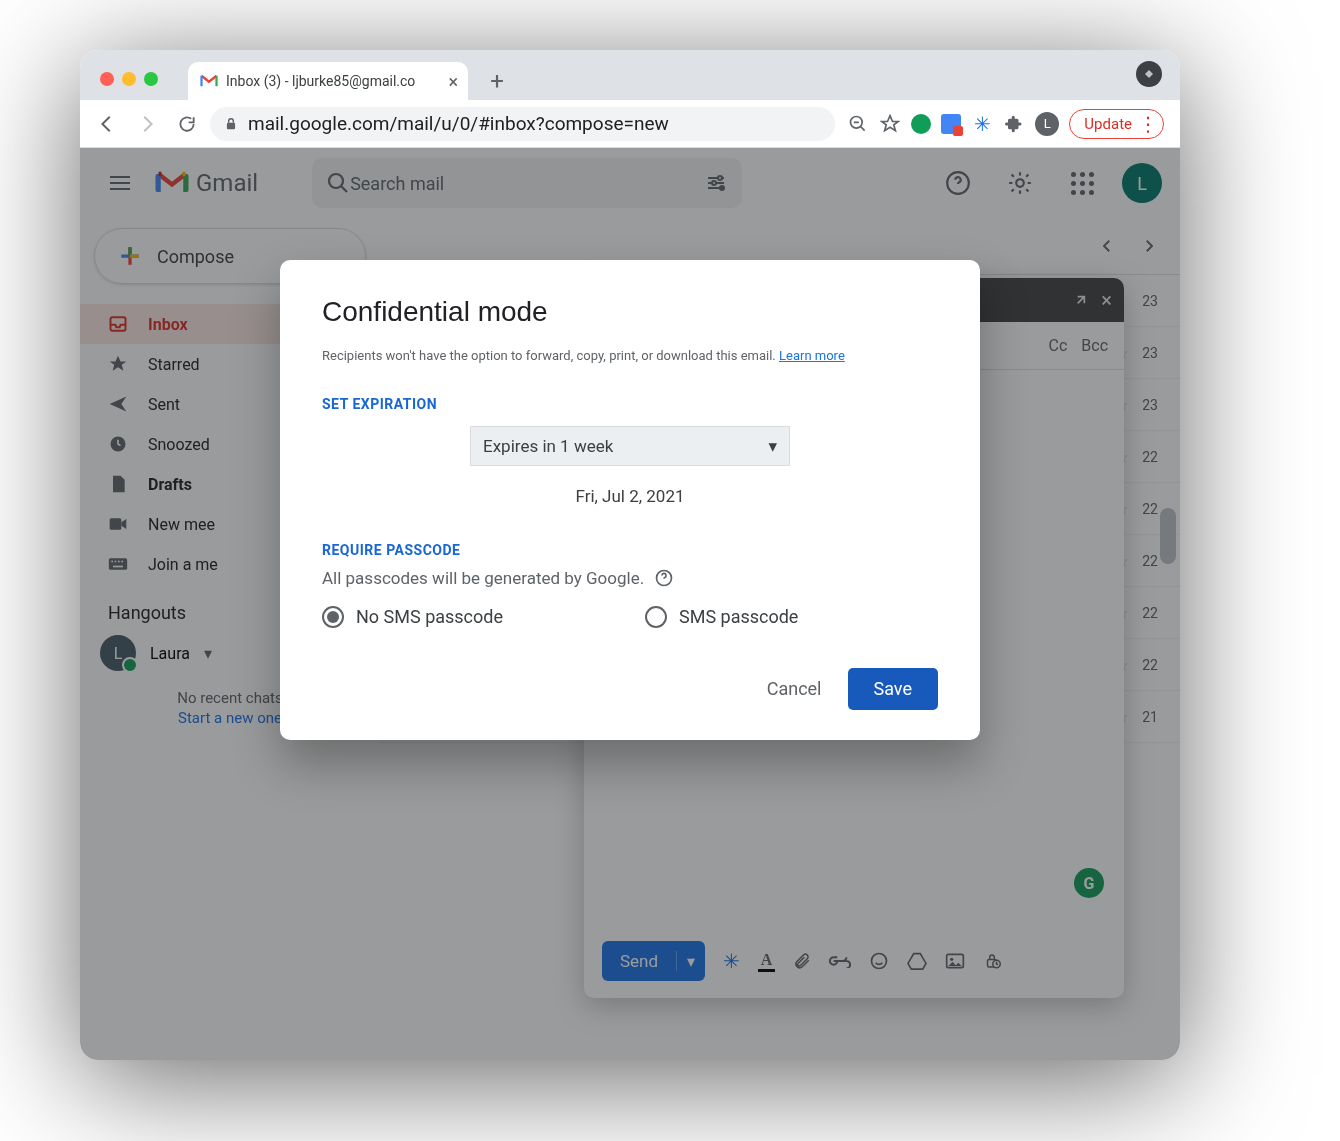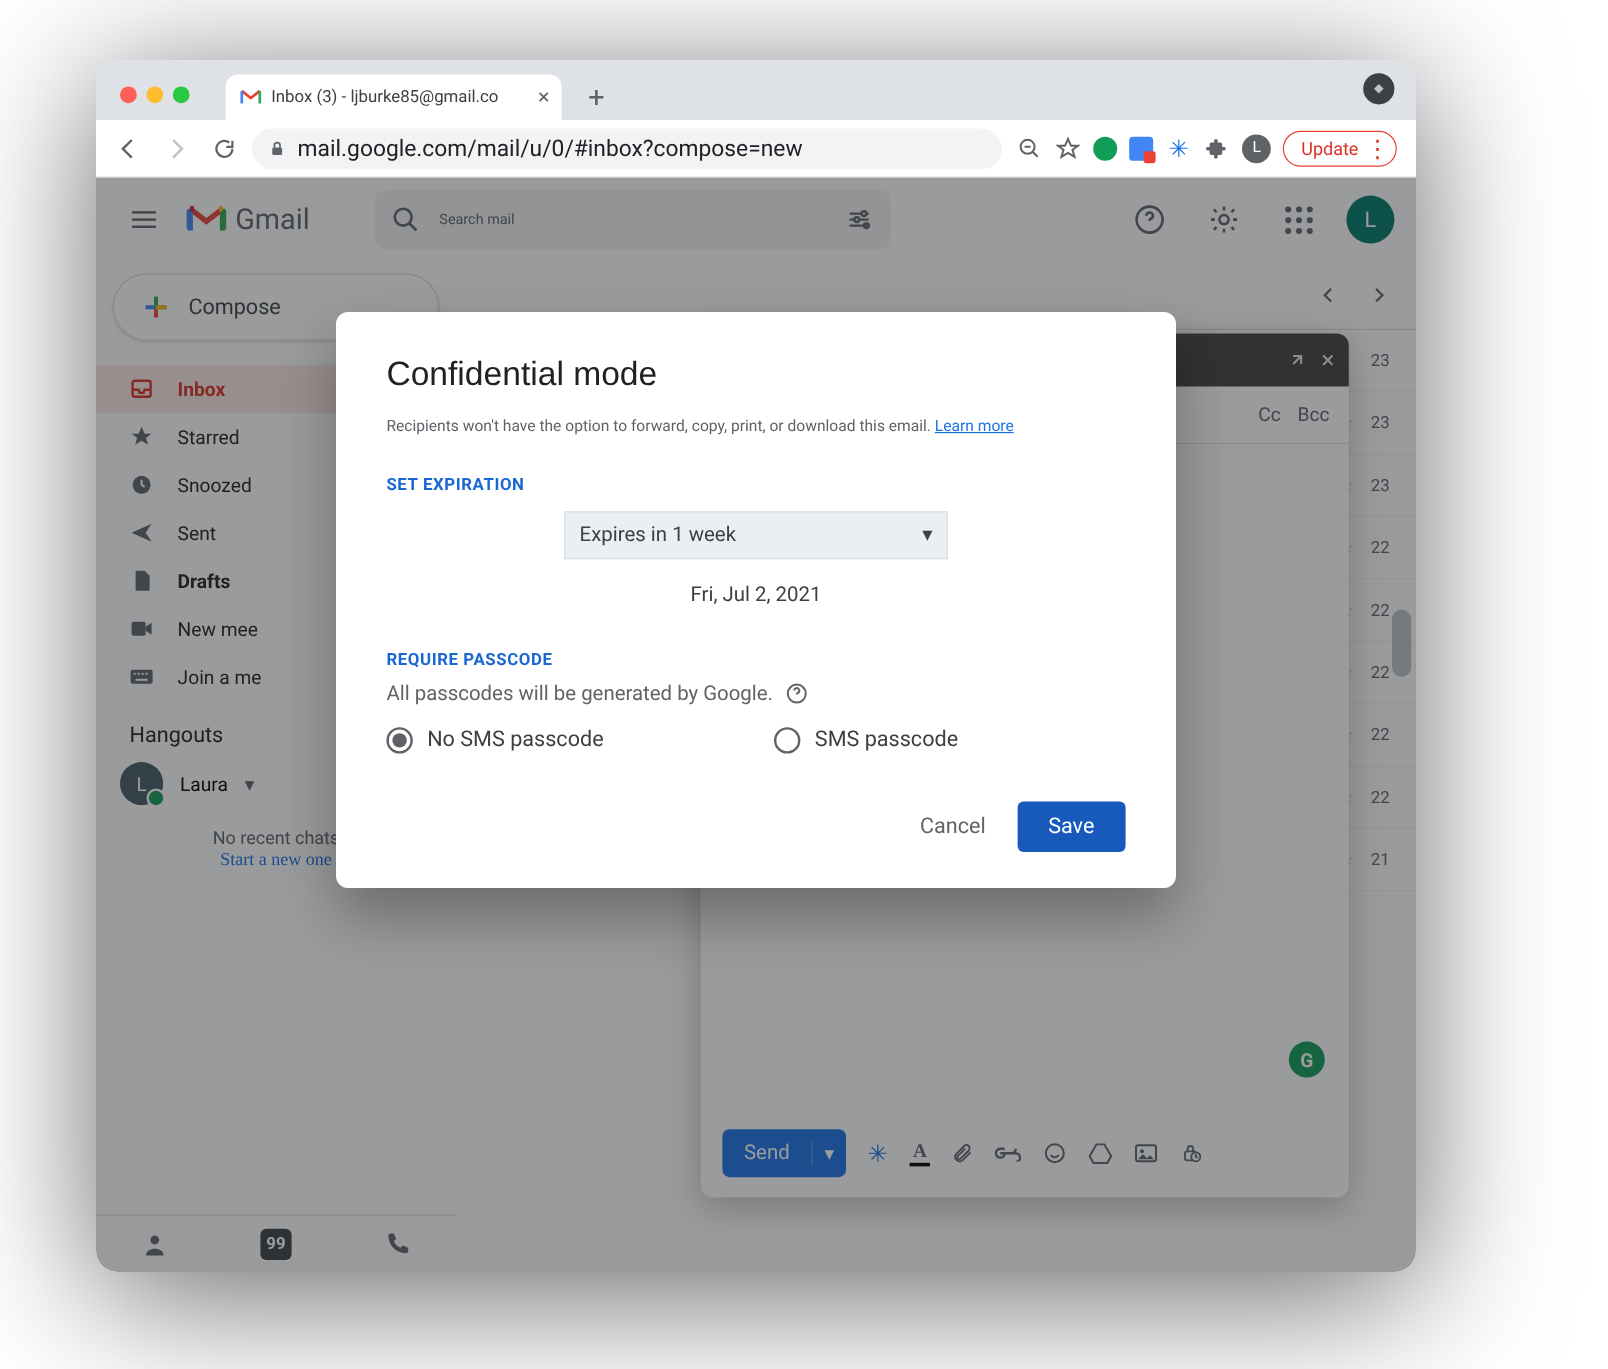--- a/index.html
+++ b/index.html
@@ -35,21 +35,21 @@
 .update-pill { height: 30px; border: 1.5px solid #ea4335; border-radius: 16px; display: flex; align-items: center; padding: 0 8px 0 14px; color: #d93025; font-size: 15px; gap: 6px; }
 
 
 .gmail { position: absolute; top: 98px; left: 0; right: 0; bottom: 0; background: #fff; }
 .ghead { height: 70px; display: flex; align-items: center; padding: 0 18px; gap: 12px; }
 .hamb { width: 44px; height: 44px; display:flex;align-items:center;justify-content:center;color:#5f6368; }
 .hamb div{width:20px;height:2px;background:#5f6368;box-shadow:0 -6px 0 #5f6368,0 6px 0 #5f6368;}
 .glogo { display:flex; align-items:center; gap:6px;}
 .glogo .m { font-weight:700; font-size:32px; }
 .glogo .txt { font-size:24px; color:#5f6368; }
-.gsearch { flex: 0 0 430px; margin-left: 42px; height: 50px; background: #f1f3f4; border-radius: 10px; display: flex; align-items: center; padding: 0 14px; gap: 16px; color: #5f6368; font-size: 12px; }
+.gsearch { flex: 0 0 430px; margin-left: 42px; height: 50px; background: #f1f3f4; border-radius: 10px; display: flex; align-items: center; padding: 0 14px; color: #5f6368; font-size: 18px; }
 .gsearch .tune { margin-left: auto; }
 .ghead-r { margin-left: auto; display: flex; align-items: center; gap: 18px; }
 .hico { width: 44px; height: 44px; display:flex;align-items:center;justify-content:center;color:#5f6368; }
 .apps { display:grid; grid-template-columns:repeat(3,5px); grid-gap:4px; }
 .apps span{width:5px;height:5px;background:#5f6368;border-radius:50%;}
 .ava-l { width:40px;height:40px;border-radius:50%;background:#00796b;color:#fff;display:flex;align-items:center;justify-content:center;font-size:18px;}
 .gbody { display:flex; height: calc(100% - 70px); }
 .side { width: 300px; padding-top: 10px; }
 .compose { margin: 0 14px 20px; height: 56px; border: 1px solid #dadce0; border-radius: 28px; box-shadow: 0 1px 3px rgba(0,0,0,.15); display:flex;align-items:center;padding:0 22px;font-size:18px;color:#3c4043; gap: 14px;}
 .compose .plus { font-size: 28px; font-weight: 400; background: linear-gradient(135deg,#4285f4,#ea4335,#fbbc04,#34a853); -webkit-background-clip: text; color: transparent; position:relative;}
@@ -57,21 +57,21 @@
 .navlist { }
 .nrow { height: 40px; display:flex;align-items:center; padding-left: 28px; gap: 18px; font-size: 16px; color:#202124;}
 .nrow.active { color:#d93025; font-weight:700; background:#fce8e6; border-top-right-radius:20px;border-bottom-right-radius:20px; margin-right: 20px;}
 .nrow .nico { width:22px; color:#5f6368; display:flex;}
 .nrow.active .nico{color:#d93025;}
 .sect { padding: 18px 0 6px 28px; font-size: 18px; color:#202124; }
 .hrow { display:flex;align-items:center;gap:14px;padding:6px 0 6px 20px;}
 .hrow .hav{width:36px;height:36px;border-radius:50%;background:#455a64;color:#fff;display:flex;align-items:center;justify-content:center;position:relative;}
 .hrow .hav::after{content:"";position:absolute;right:-2px;bottom:-2px;width:12px;height:12px;background:#0f9d58;border:2px solid #fff;border-radius:50%;}
 .nochat{margin-top:12px;text-align:center;color:#5f6368;font-size:15px;}
-.newone{color:#1a73e8;font-size:15px;text-align:center;margin-top:2px;font-family:Liberation Serif, serif;}
+.newone{color:#1a73e8;font-size:15px;text-align:center;margin-top:2px;}
 .sidetabs{position:absolute;left:0;bottom:0;width:300px;height:48px;border-top:1px solid #e0e0e0;display:flex;align-items:center;justify-content:space-around;color:#5f6368;background:#fff;}
 
 .main { flex:1; position:relative; }
 .tools { height: 56px; display:flex;align-items:center;justify-content:flex-end;padding:0 22px;gap:24px;color:#5f6368;}
 .msglist { border-top:1px solid #e0e0e0;}
 .msgrow{height:52px;display:flex;align-items:center;justify-content:flex-end;padding:0 22px;gap:14px;border-bottom:1px solid #f1f3f4;color:#5f6368;font-size:14px;}
 .msgrow .star{color:#bdc1c6;}
 
 
 .compwin{position:absolute;right:56px;top:60px;width:540px;height:720px;background:#fff;box-shadow:0 8px 30px rgba(0,0,0,.25);border-radius:10px;}
@@ -284,33 +284,33 @@
                 <span class="nico">
                   <svg width="20" height="20" viewBox="0 0 24 24" fill="#5f6368">
                     <path d="M12 2l3 7h7l-5.5 4 2 7L12 16l-6.5 4 2-7L2 9h7z"></path>
                   </svg>
                 </span>
                 <span>Starred</span>
               </div>
           <div class="nrow">
                 <span class="nico">
                   <svg width="20" height="20" viewBox="0 0 24 24" fill="#5f6368">
-                    <circle cx="12" cy="12" r="9"></circle>
-                    <path d="M12 7v5l3 2" stroke="#fff" stroke-width="2" fill="none"></path>
-                  </svg>
-                </span>
-                <span>Snoozed</span>
+                    <path d="M2 12l20-9-6 9 6 9z"></path>
+                  </svg>
+                </span>
+                <span>Sent</span>
               </div>
           <div class="nrow">
                 <span class="nico">
                   <svg width="20" height="20" viewBox="0 0 24 24" fill="#5f6368">
-                    <path d="M2 12l20-9-6 9 6 9z"></path>
-                  </svg>
-                </span>
-                <span>Sent</span>
+                    <circle cx="12" cy="12" r="9"></circle>
+                    <path d="M12 7v5l3 2" stroke="#fff" stroke-width="2" fill="none"></path>
+                  </svg>
+                </span>
+                <span>Snoozed</span>
               </div>
           <div class="nrow" style="font-weight:700">
                 <span class="nico">
                   <svg width="20" height="20" viewBox="0 0 24 24" fill="#5f6368">
                     <path d="M6 2h9l5 5v15H6z"></path>
                   </svg>
                 </span>
                 <span>Drafts</span>
               </div>
         </div>
@@ -337,34 +337,20 @@
               <span>Join a me</span>
             </div>
         <div class="sect">Hangouts</div>
         <div class="hrow">
           <div class="hav">L</div>
           <span>Laura</span>
           <span style="color:#5f6368">▾</span>
         </div>
         <div class="nochat">No recent chats</div>
         <div class="newone">Start a new one</div>
-        <div class="sidetabs">
-          <span>
-                <svg width="22" height="22" viewBox="0 0 24 24" fill="#5f6368">
-                  <circle cx="12" cy="8" r="4"></circle>
-                  <path d="M4 22c0-4 4-6 8-6s8 2 8 6"></path>
-                </svg>
-              </span>
-          <span style="width:26px;height:26px;background:#3c4043;border-radius:5px;color:#fff;display:flex;align-items:center;justify-content:center;font-size:14px;font-weight:700">99</span>
-          <span>
-                <svg width="22" height="22" viewBox="0 0 24 24" fill="#5f6368">
-                  <path d="M6 2c-1 0-2 1-2 2 0 9 7 16 16 16 1 0 2-1 2-2v-3l-5-2-2 2c-3-1-5-3-6-6l2-2-2-5H6z"></path>
-                </svg>
-              </span>
-        </div>
       </div>
 
       <div class="main">
         <div class="tools">
           <span>
                 <svg width="18" height="18" viewBox="0 0 24 24" fill="none" stroke="#5f6368" stroke-width="2.5">
                   <path d="M15 5l-7 7 7 7"></path>
                 </svg>
               </span>
           <span>

